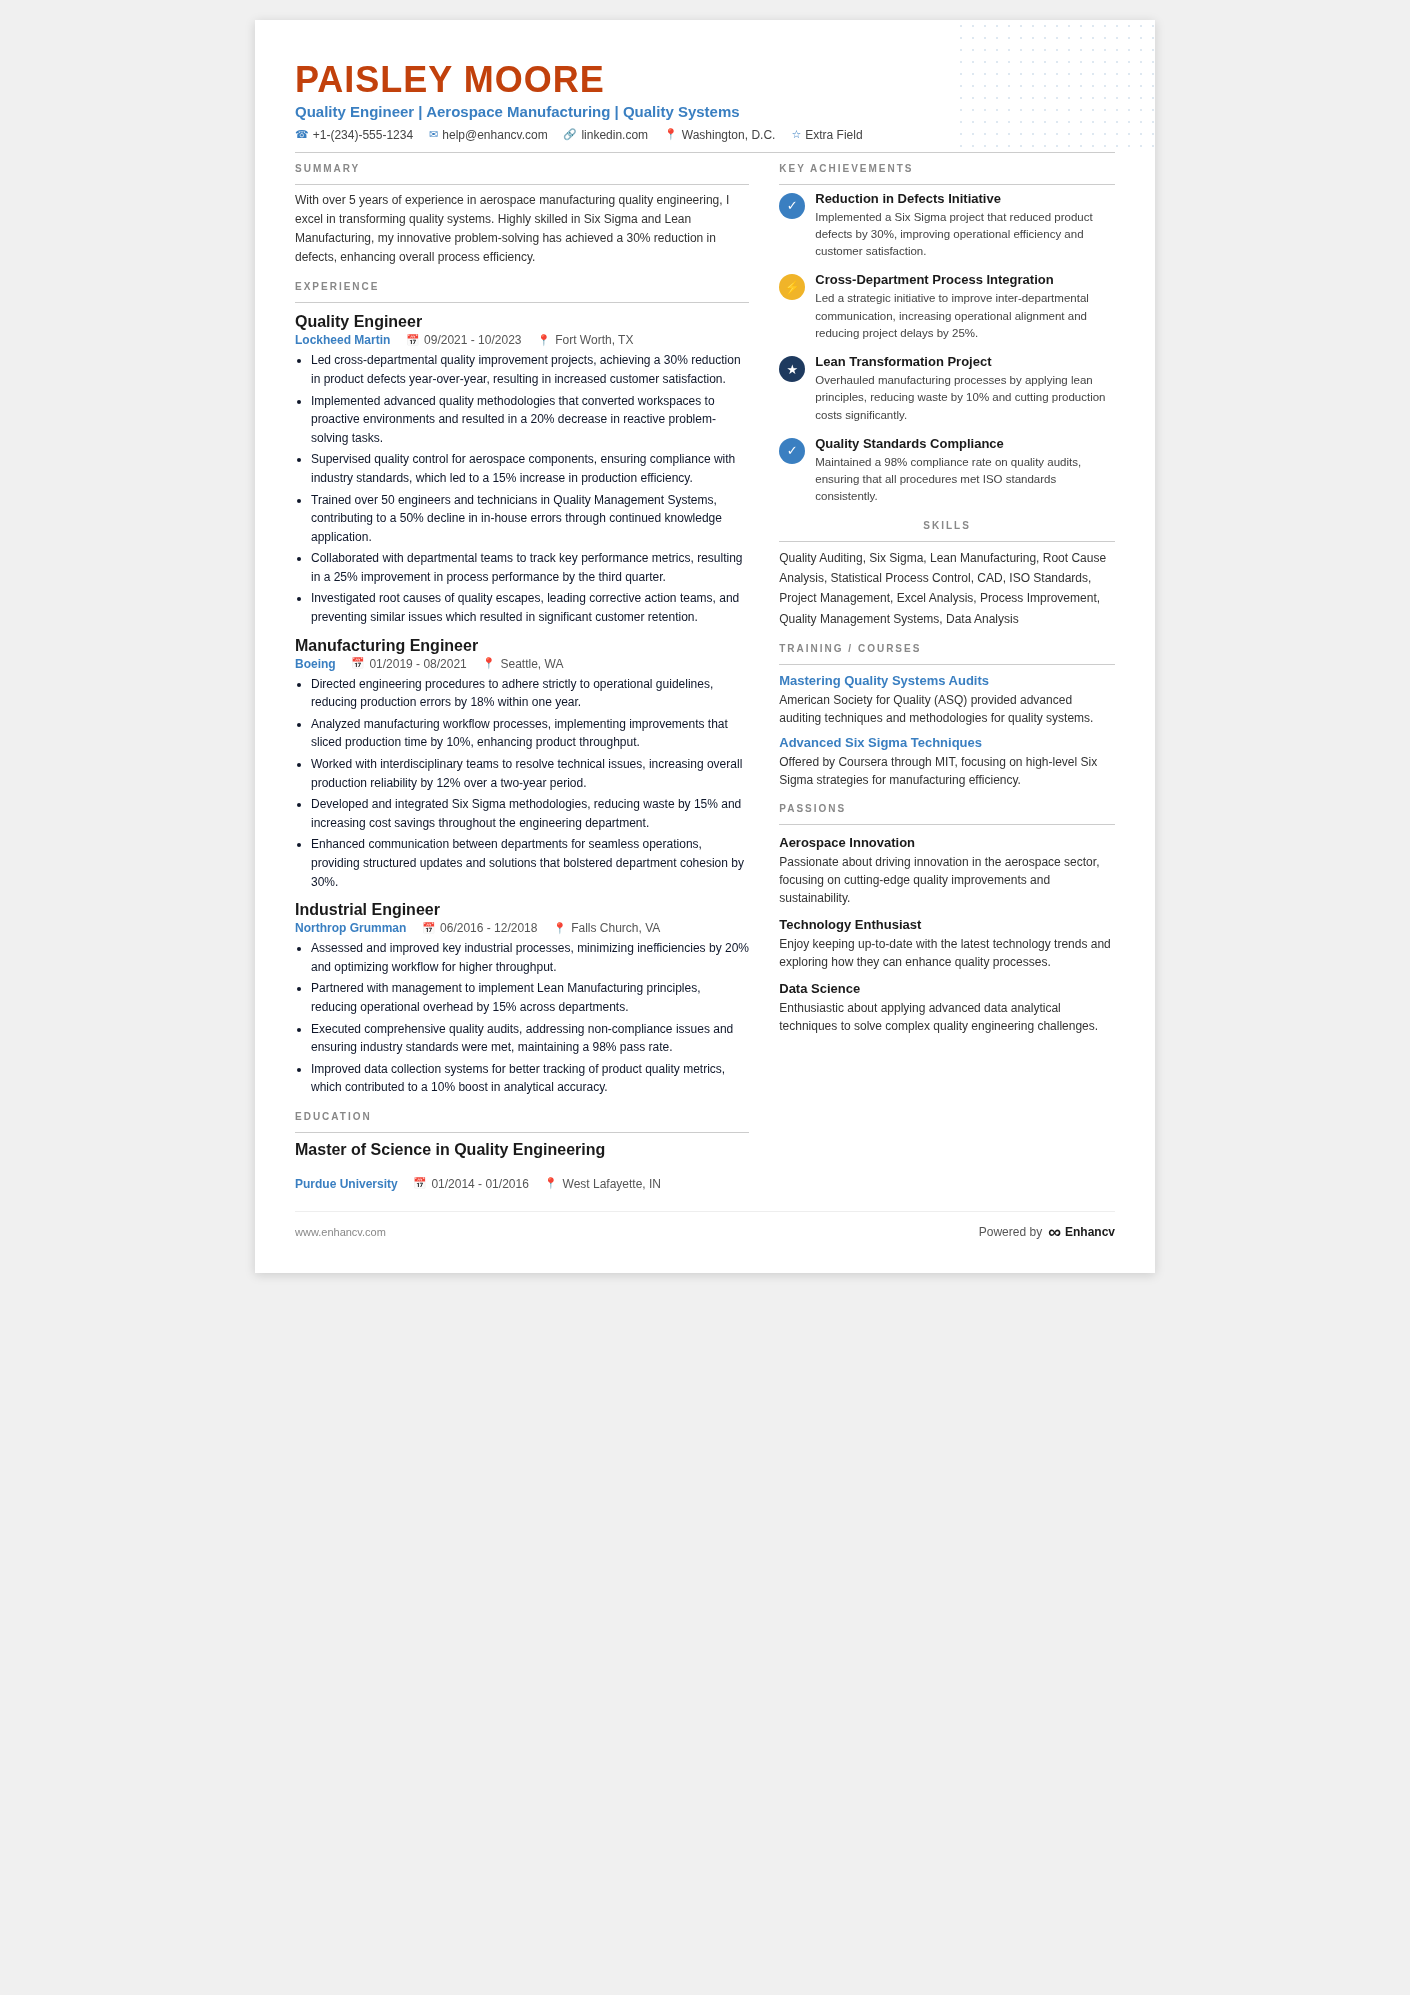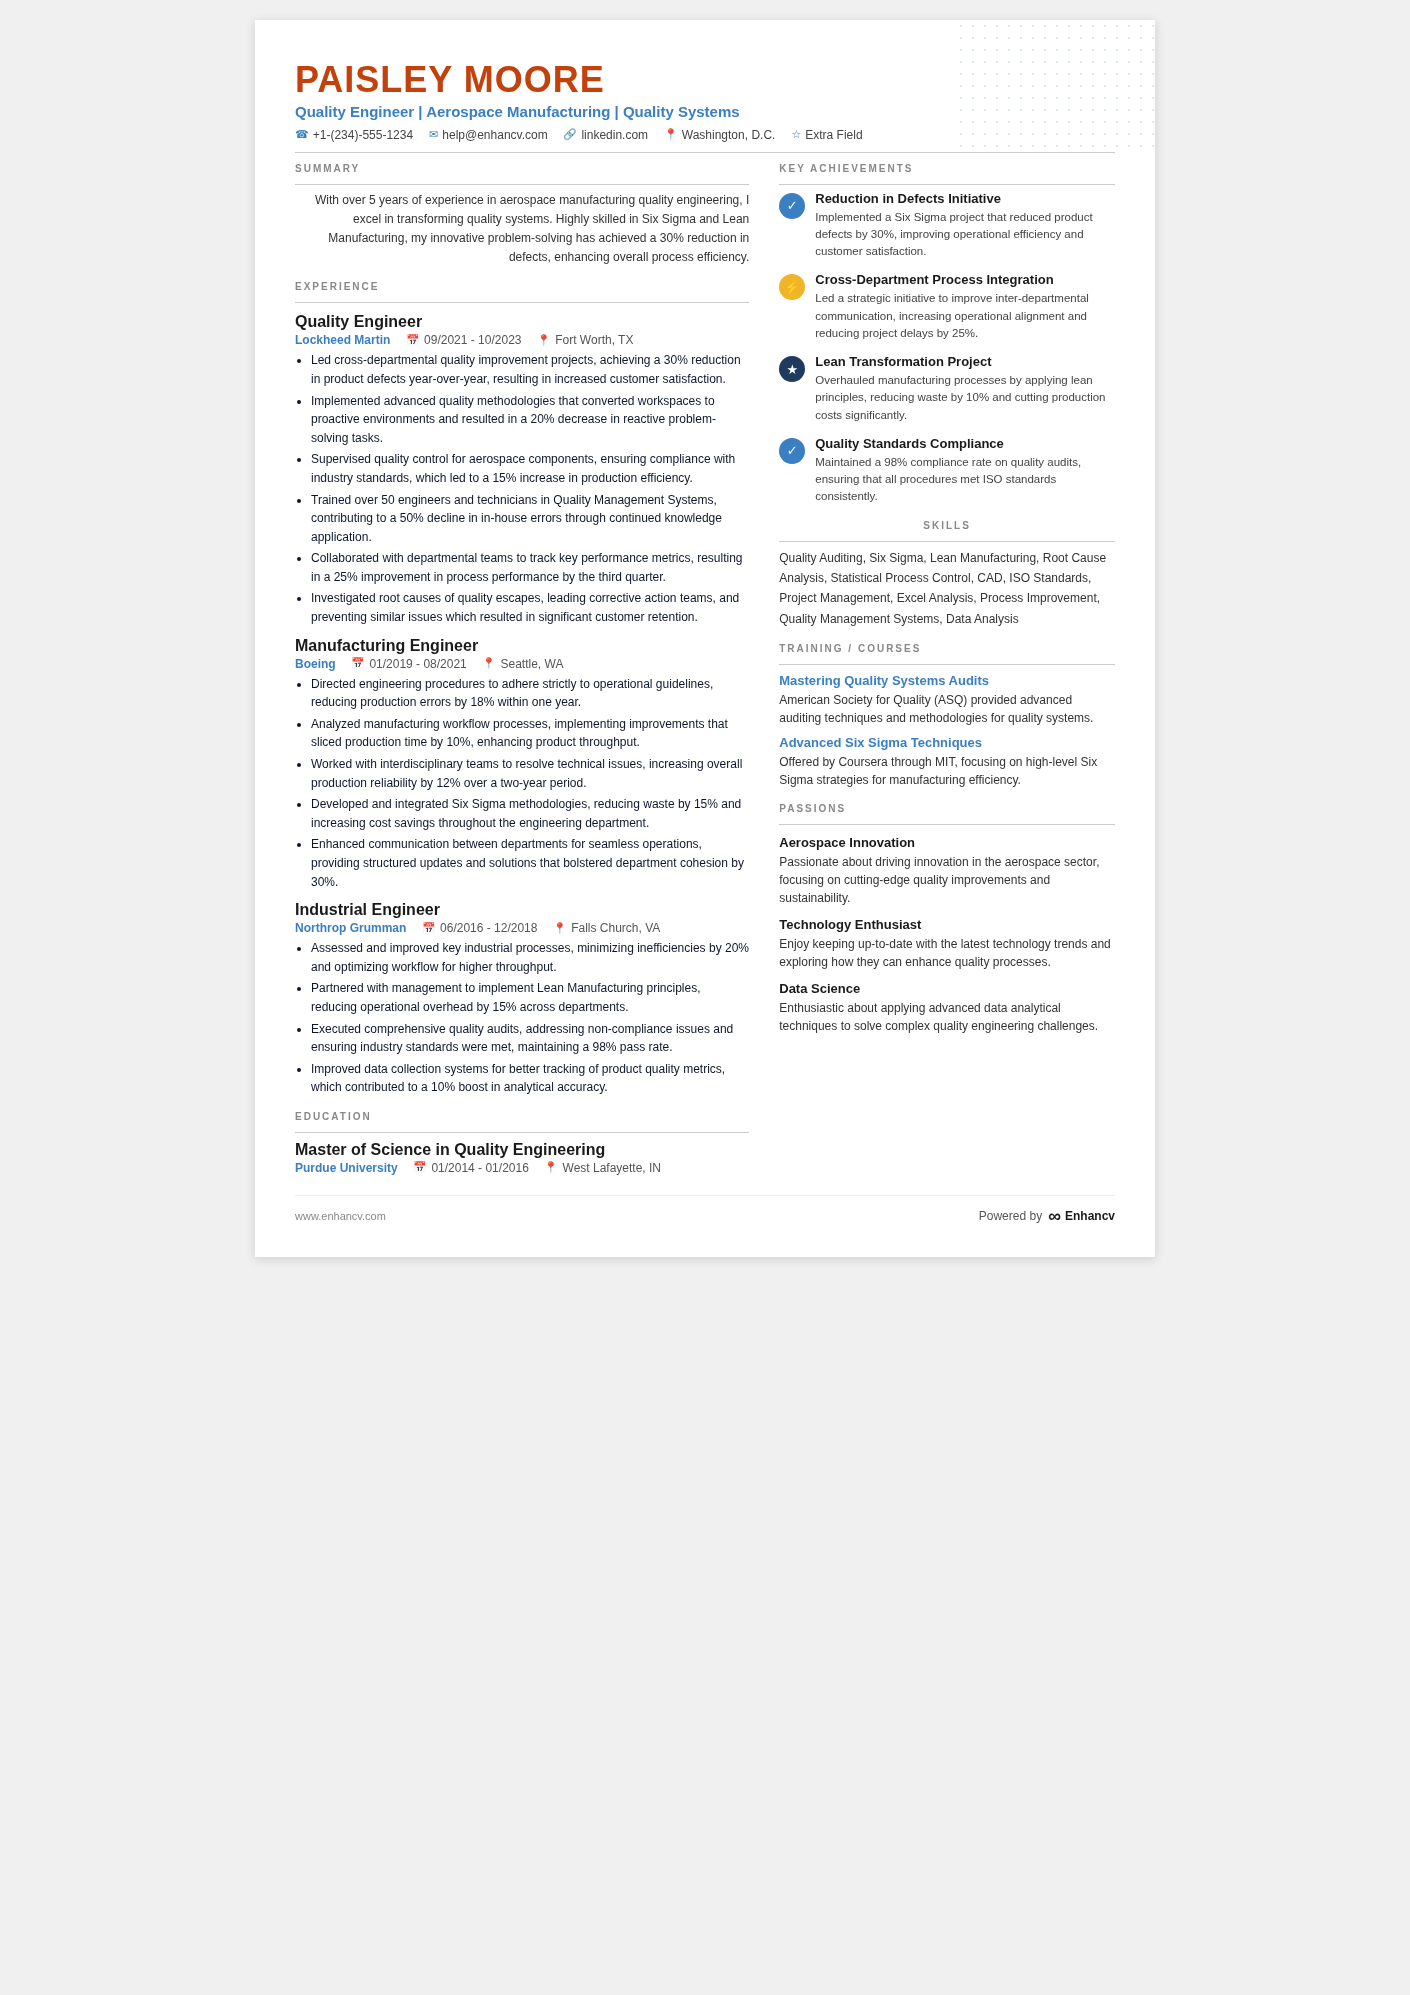--- a/index.html
+++ b/index.html
@@ -82,21 +82,20 @@
       text-transform: uppercase;
       margin-bottom: 6px;
       margin-top: 14px;
     }
     .section-title:first-child { margin-top: 0; }
     
     .summary-text {
       font-size: 12px;
       color: #333;
       line-height: 1.6;
-      text-align: right;
     }
     
     .job-title {
       font-size: 16px;
       font-weight: 700;
       color: #1a1a1a;
       margin-top: 10px;
     }
     .job-meta {
       display: flex;
@@ -122,21 +121,21 @@
     .edu-title {
       font-size: 16px;
       font-weight: 700;
       color: #1a1a1a;
       margin-top: 8px;
     }
     .edu-meta {
       display: flex;
       align-items: center;
       gap: 16px;
-      margin-top: 2px;
+      margin-top: 18px;
       font-size: 12px;
       color: #555;
     }
     
     .achievement-item {
       display: flex;
       gap: 10px;
       margin-bottom: 12px;
       align-items: flex-start;
     }

